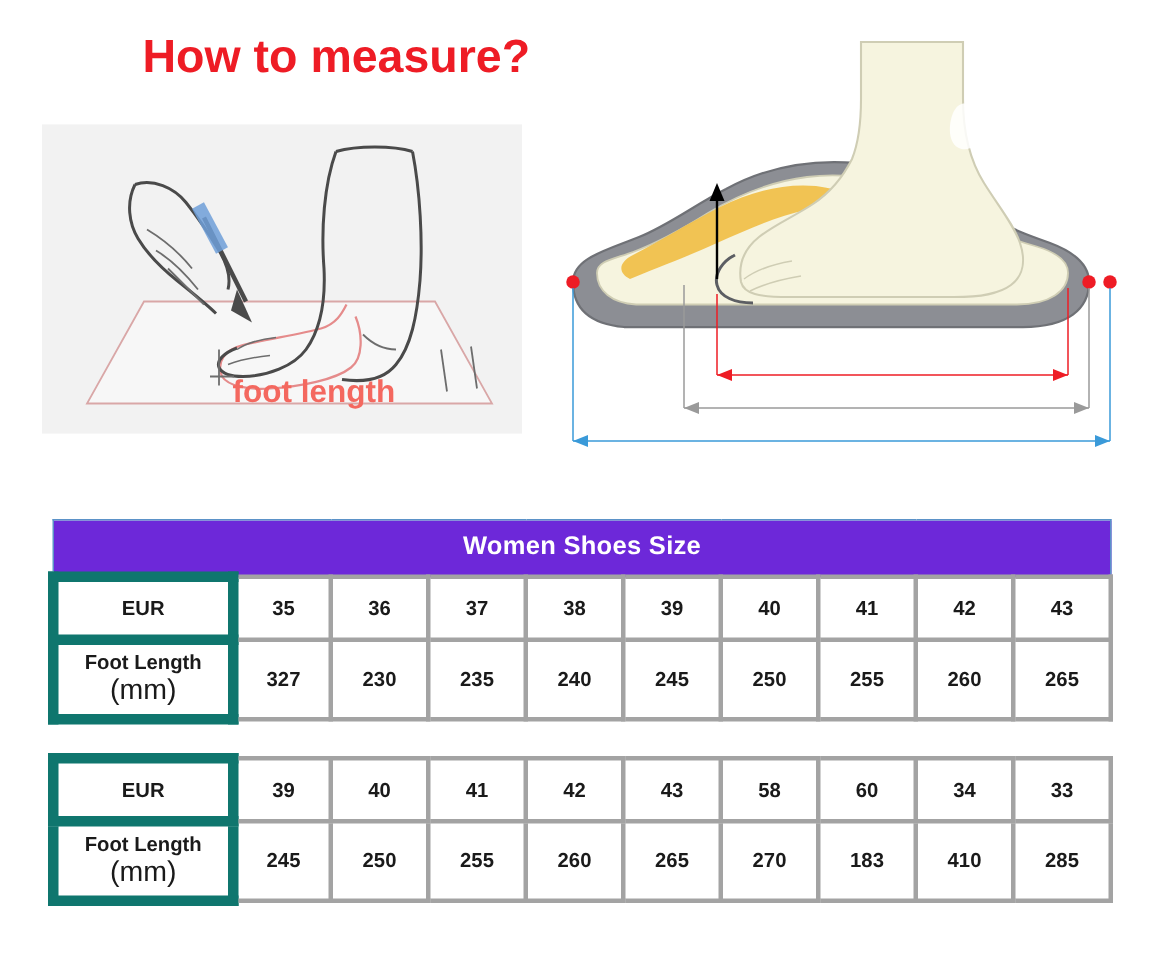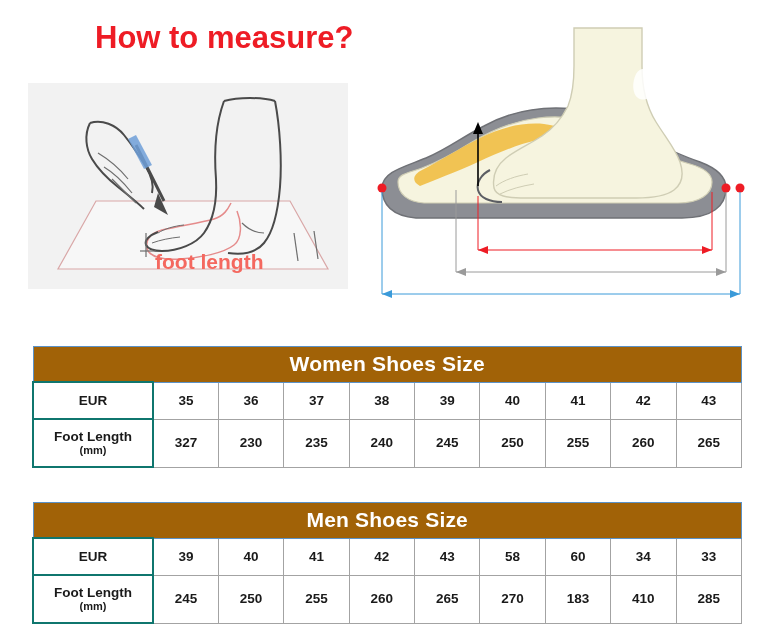--- a/index.html
+++ b/index.html
@@ -85,44 +85,44 @@
   }
   table.size td, table.size th {
     border: 1px solid #ffffff;
     text-align: center;
     font-size: 13.5px;
     font-weight: bold;
     color: #1a1a1a;
     padding: 0;
   }
   table.size .hdr {
-    background: #a16207;
+    background: #6d28d9;
     color: #ffffff;
-    font-size: 21px;
+    font-size: 17px;
     height: 34px;
     border: 1px solid #5b92c8;
     letter-spacing: .2px;
   }
   table.size .rowlabel {
-    border: 2px solid #0f766e;
+    border: 7px solid #0f766e;
     height: 35px;
     width: 120px;
   }
   table.size .cell {
-    border: 1px solid #a3a3a3;
+    border: 3px solid #a3a3a3;
     height: 35px;
   }
   table.size .tall {
     height: 46px;
     line-height: 1.15;
   }
   .sub {
     display: block;
-    font-size: 11px;
-    font-weight: bold;
+    font-size: 19px;
+    font-weight: normal;
     text-align: center;
   }
 </style>
 </head>
 <body>
 
 <div class="page">
 
   <div class="top">
 
@@ -279,23 +279,20 @@
       </table>
   </div>
 
   <div class="table-wrap t2">
     <table class="size">
       <colgroup>
         <col style="width:120px">
         <col span="9">
       </colgroup>
       <tbody>
-          <tr>
-        <td class="hdr" colspan="10">Men Shoes Size</td>
-      </tr>
       <tr>
         <td class="rowlabel">EUR</td>
         <td class="cell">39</td>
         <td class="cell">40</td>
         <td class="cell">41</td>
         <td class="cell">42</td>
         <td class="cell">43</td>
         <td class="cell">58</td>
         <td class="cell">60</td>
         <td class="cell">34</td>

